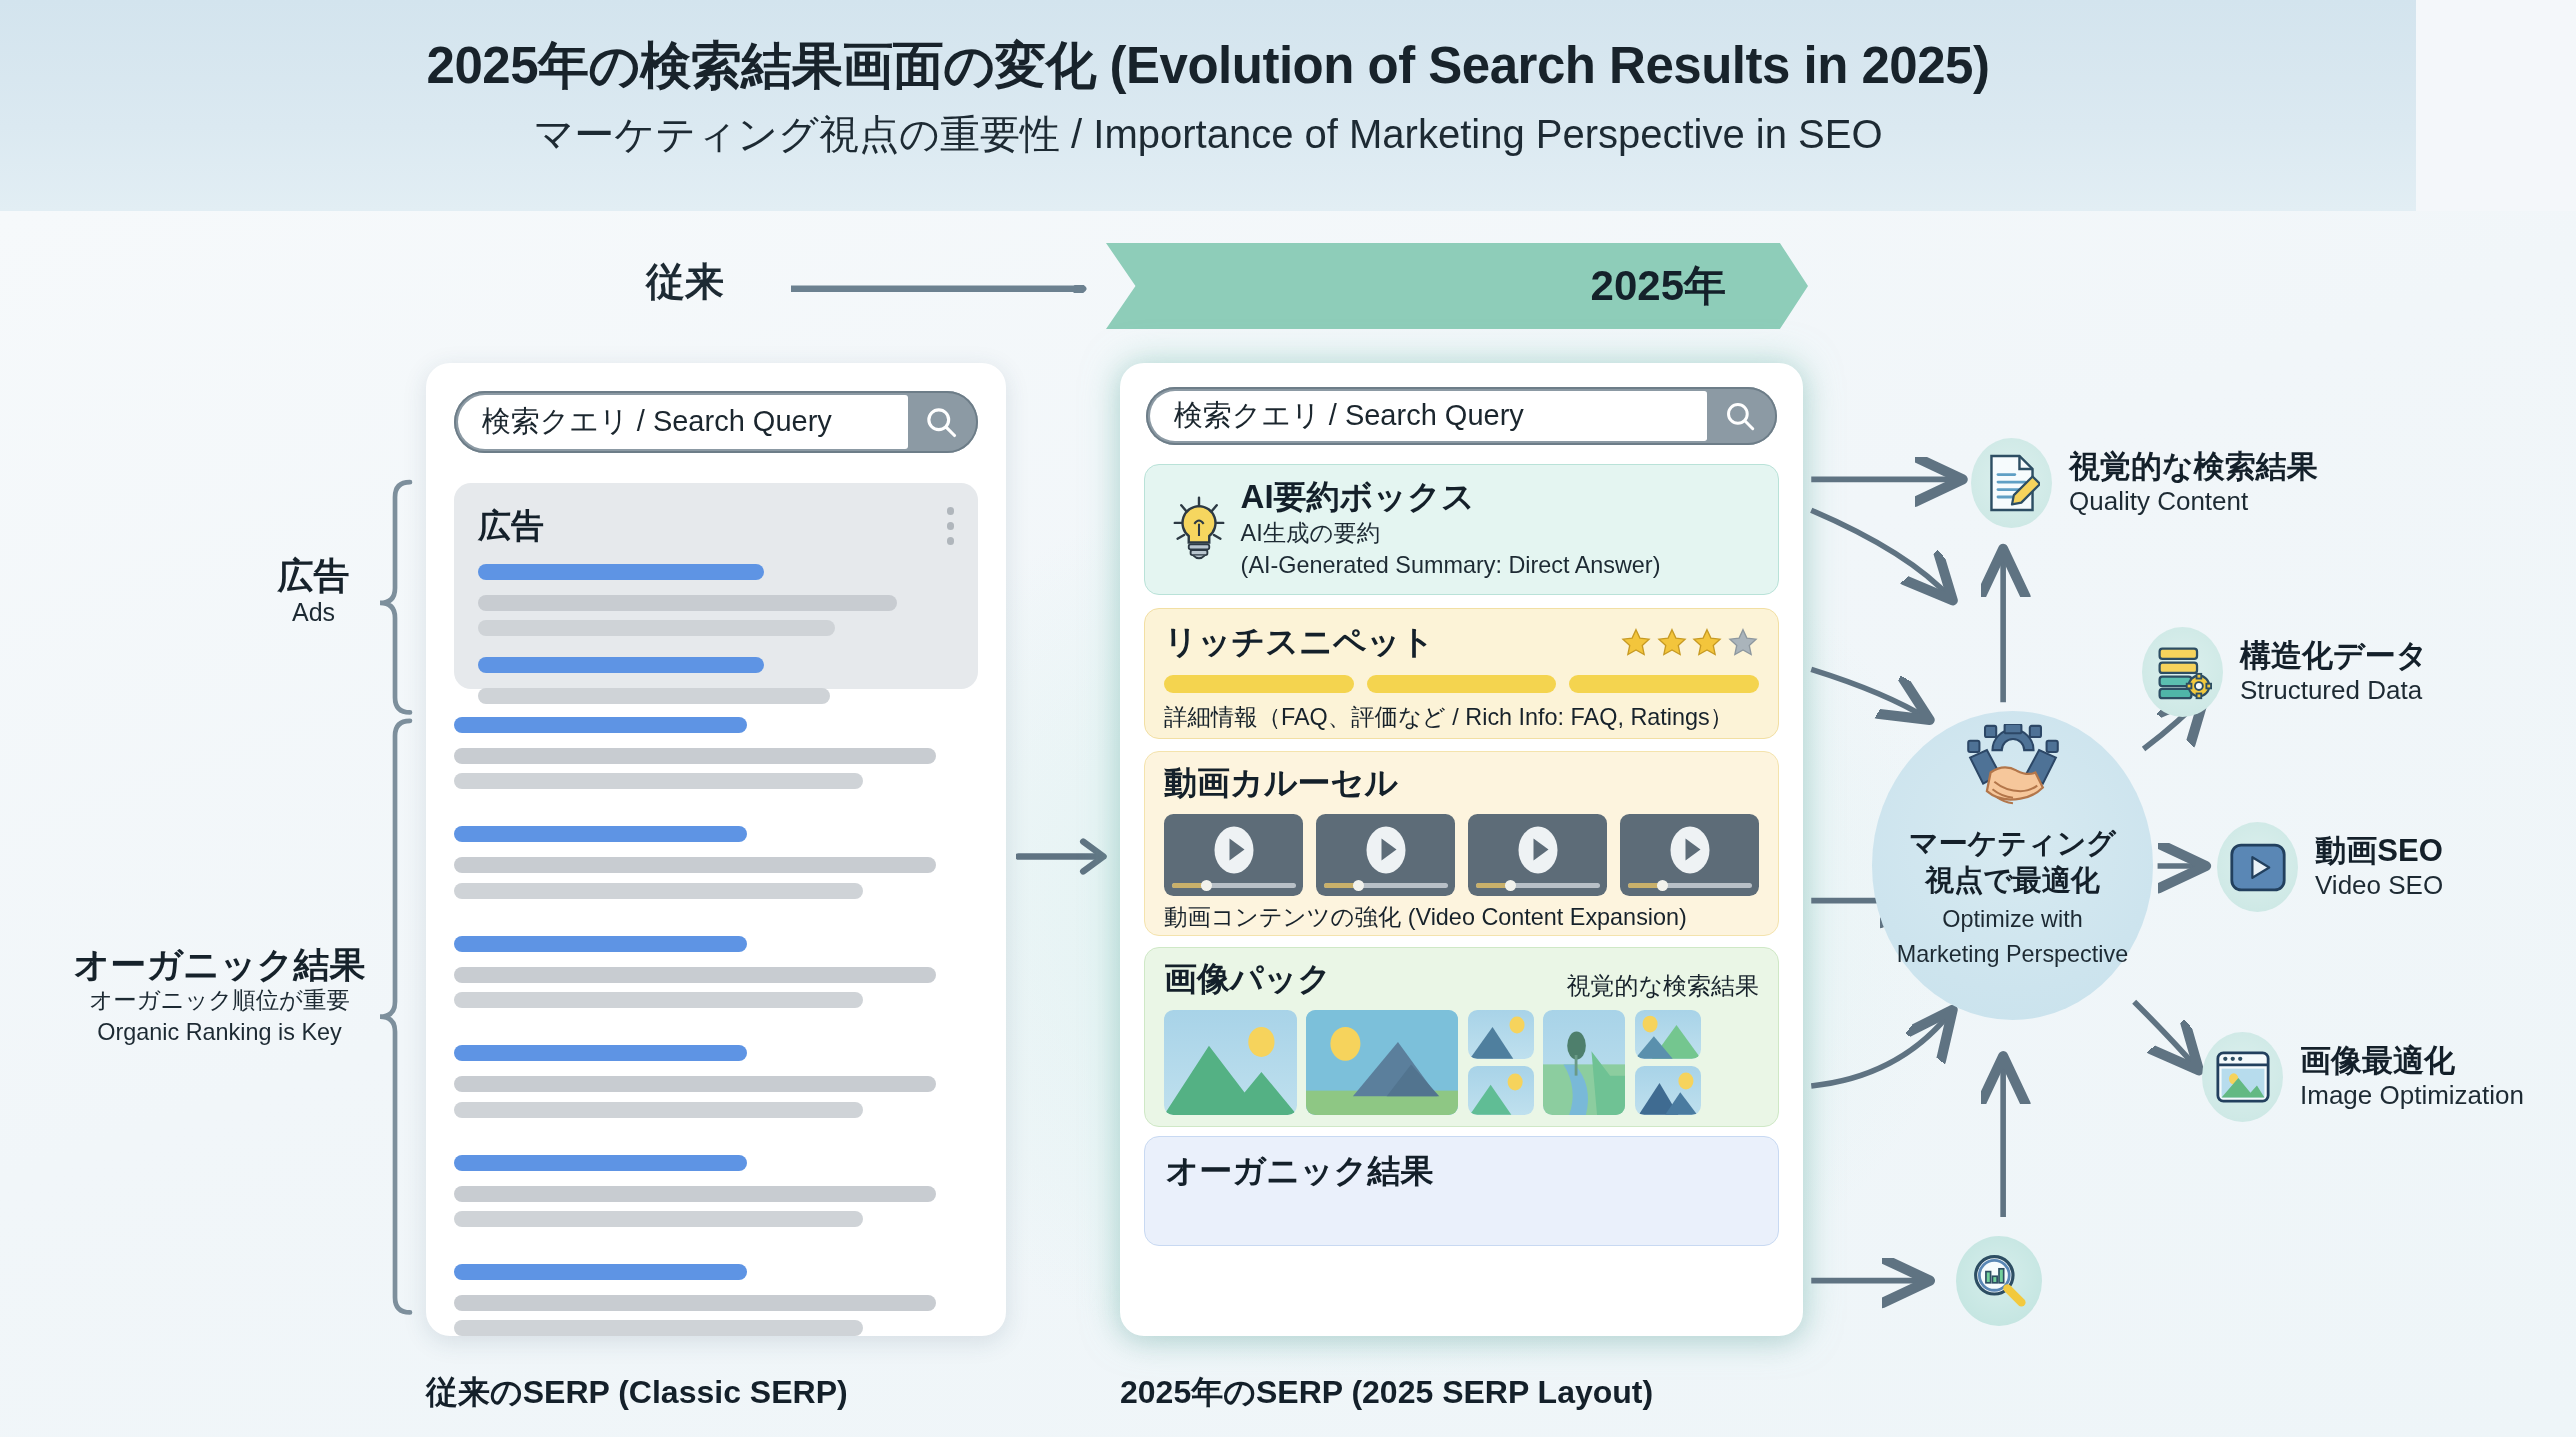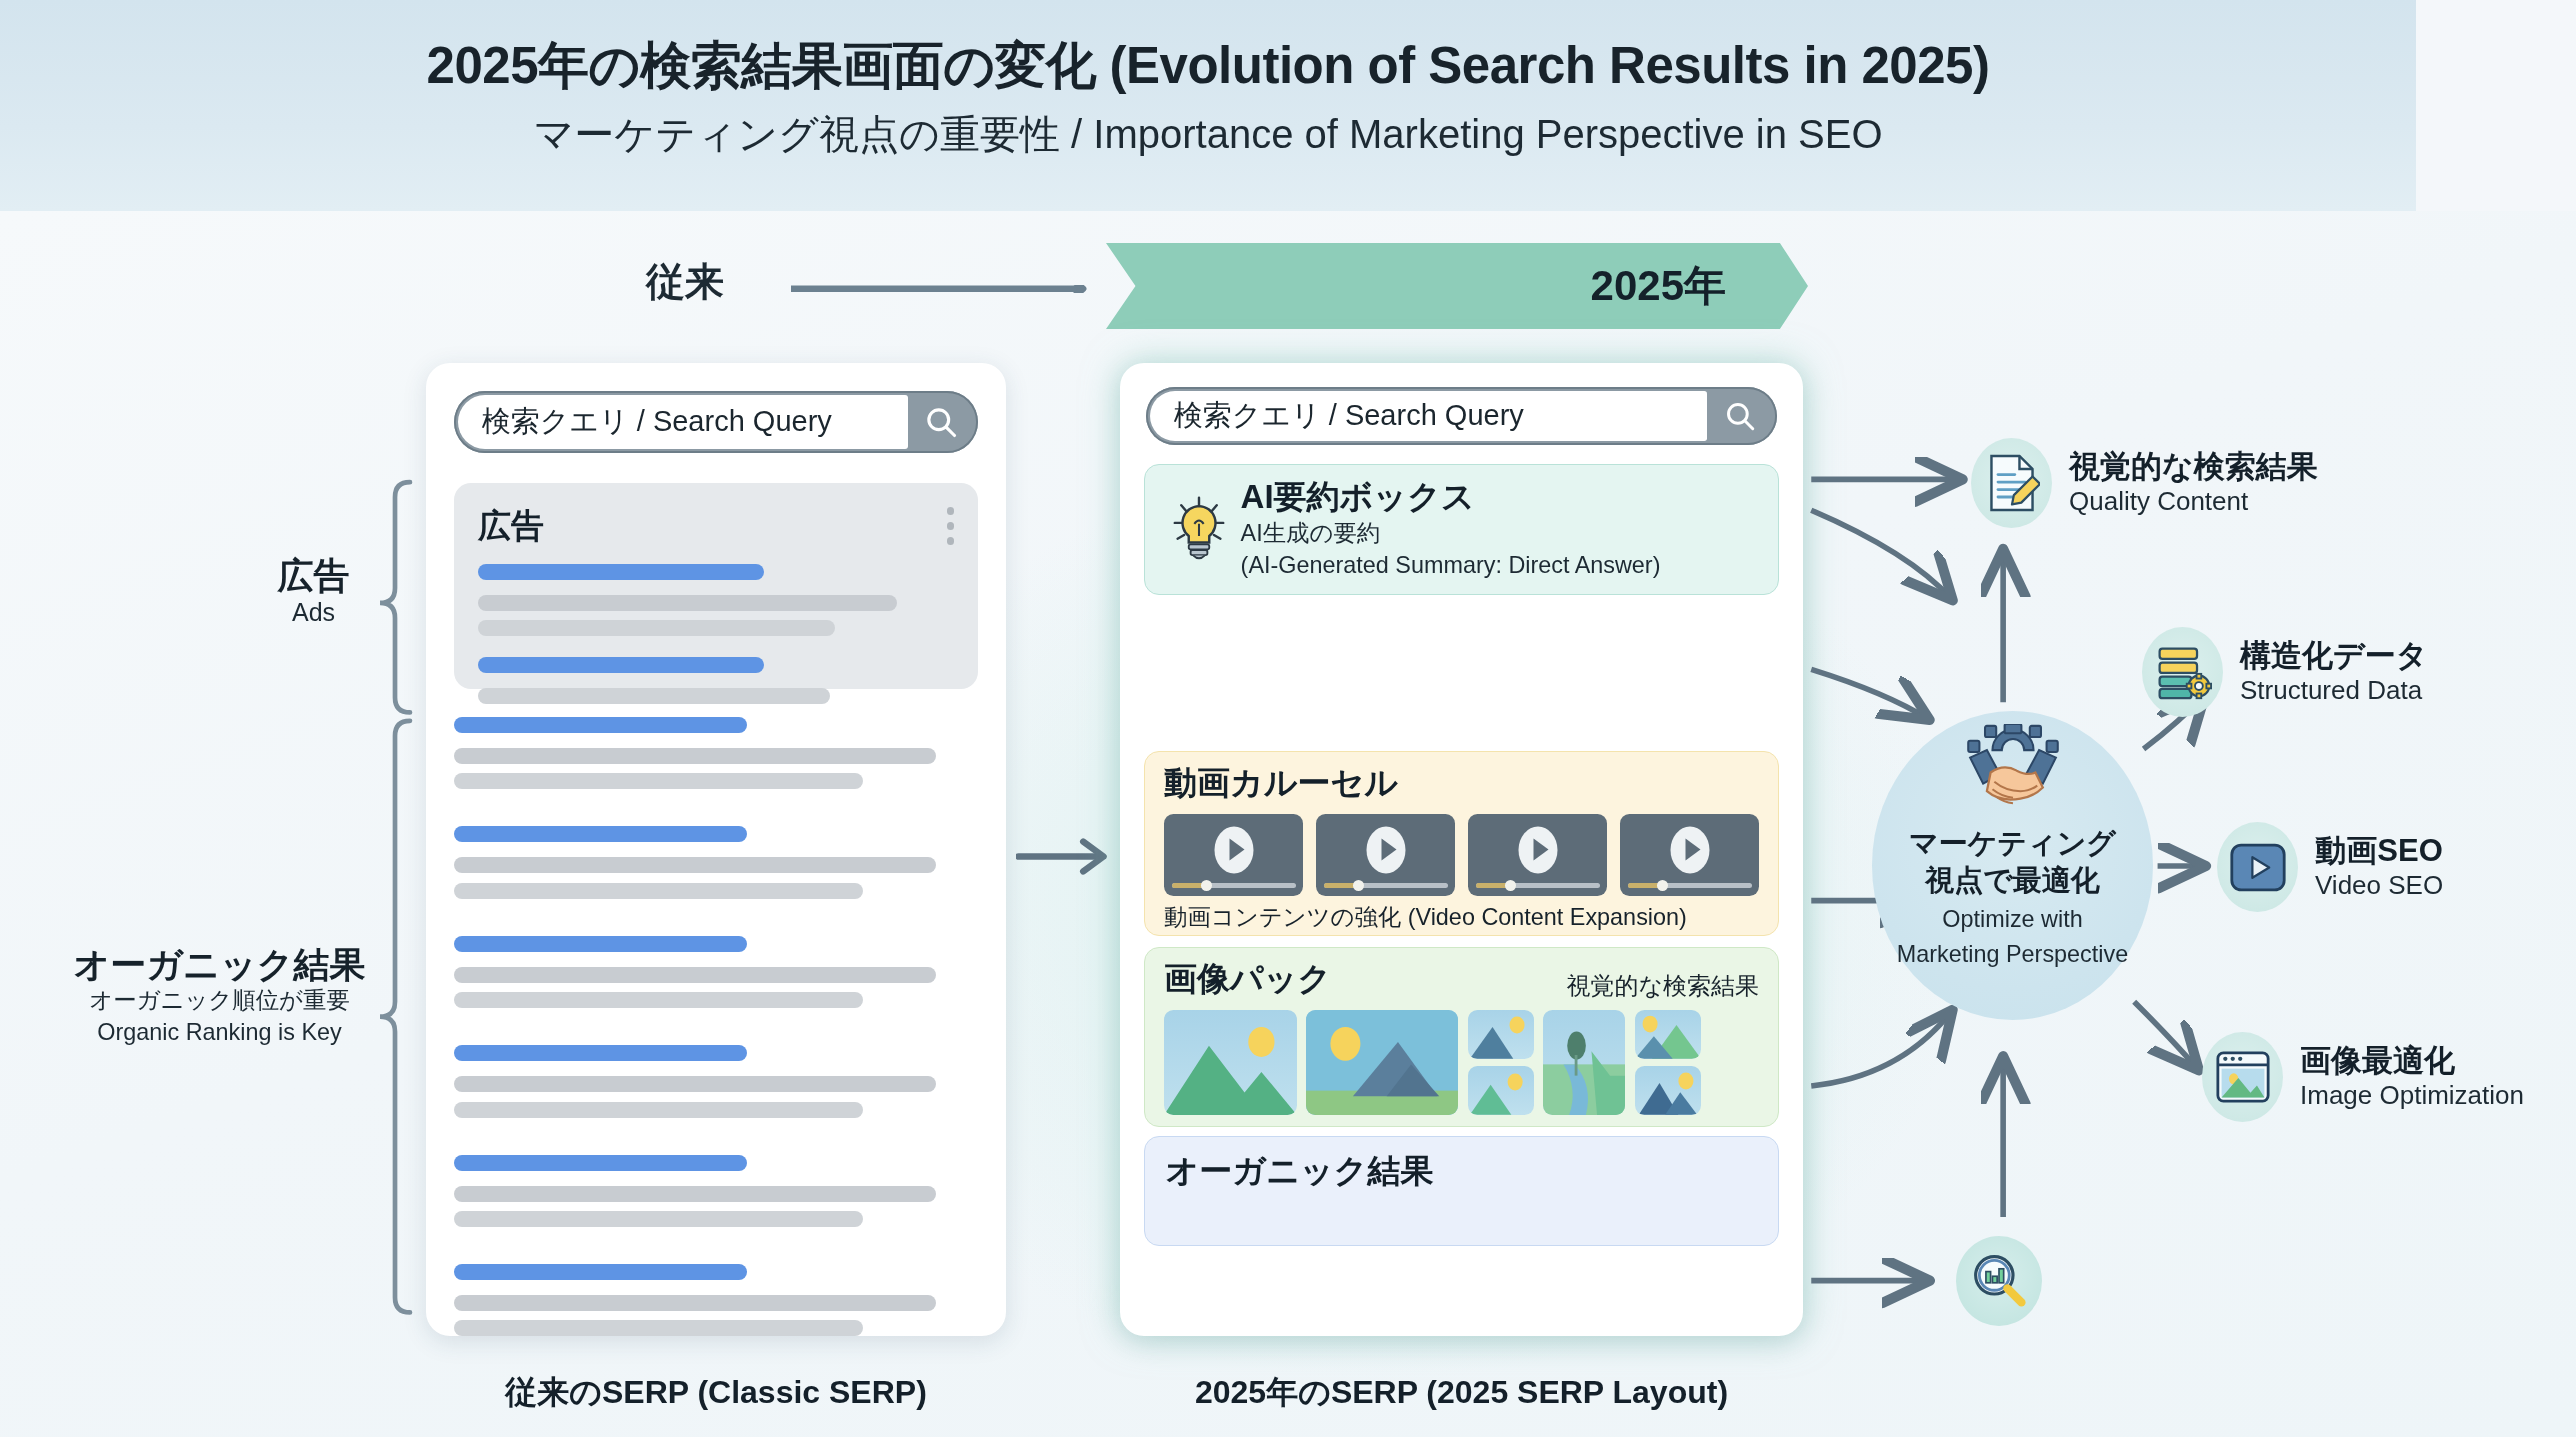--- a/index.html
+++ b/index.html
@@ -91,21 +91,21 @@
   .org-list { position: absolute; left: 28px; top: 354px; right: 28px; }
   .org-item { margin-bottom: 37px; }
   .org-item .bar:first-child { margin-top: 0; }
   .lbl-block { position: absolute; text-align: center; }
   .lbl-jp { font-size: 36px; font-weight: 700; color: #16222b; line-height: 1.1; }
   .lbl-sub { font-size: 25px; color: #1d2a33; line-height: 1.25; margin-top: 1.9px; }
   .lbl-sub.small { font-size: 23.4px; }
 
   .caption {
     position: absolute; font-size: 32px; font-weight: 700; color: #14202a;
-    text-align: center;
+    text-align: left;
   }
 
   .mid-arrow { position: absolute; left: 1016px; top: 838px; }
 
   
   .new-panel {
     position: absolute; left: 1120px; top: 363px; width: 683px; height: 973px;
     background: #ffffff; border-radius: 24px;
     box-shadow: 0 0 37px rgba(135,205,190,0.55), 0 5.6px 24px rgba(40,70,95,0.13);
   }
@@ -352,20 +352,45 @@
           <path d="M26 66 q6 6 12 0" fill="#b9c6cf" stroke="#2d3a44" stroke-width="2"></path>
         </svg>
       </div>
       <div class="txt">
         <div class="t1">AI要約ボックス</div>
         <div class="t2">AI生成の要約</div>
         <div class="t2">(AI-Generated Summary: Direct Answer)</div>
       </div>
     </div>
 
+    <div class="mod mod-rich">
+      <div class="rich-head">
+        <div class="t">リッチスニペット</div>
+        <div class="stars">
+          <svg width="32" height="32" viewBox="0 0 24 24">
+              <path d="M12 2l2.9 6.3 6.9.8-5.1 4.7 1.4 6.8L12 17.2 5.9 20.6l1.4-6.8L2.2 9.1l6.9-.8z" fill="#f3c53c" stroke="#c79a23" stroke-width="1"></path>
+            </svg>
+          <svg width="32" height="32" viewBox="0 0 24 24">
+              <path d="M12 2l2.9 6.3 6.9.8-5.1 4.7 1.4 6.8L12 17.2 5.9 20.6l1.4-6.8L2.2 9.1l6.9-.8z" fill="#f3c53c" stroke="#c79a23" stroke-width="1"></path>
+            </svg>
+          <svg width="32" height="32" viewBox="0 0 24 24">
+              <path d="M12 2l2.9 6.3 6.9.8-5.1 4.7 1.4 6.8L12 17.2 5.9 20.6l1.4-6.8L2.2 9.1l6.9-.8z" fill="#f3c53c" stroke="#c79a23" stroke-width="1"></path>
+            </svg>
+          <svg width="32" height="32" viewBox="0 0 24 24">
+              <path d="M12 2l2.9 6.3 6.9.8-5.1 4.7 1.4 6.8L12 17.2 5.9 20.6l1.4-6.8L2.2 9.1l6.9-.8z" fill="#aab4bb" stroke="#8d979e" stroke-width="1"></path>
+            </svg>
+        </div>
+      </div>
+      <div class="chips">
+          <i></i>
+          <i></i>
+          <i></i>
+        </div>
+      <div class="cap">詳細情報（FAQ、評価など / Rich Info: FAQ, Ratings）</div>
+    </div>
 
     <div class="mod mod-video">
       <div class="t">動画カルーセル</div>
       <div class="vrow">
         <div class="vthumb">
             <div class="play"></div>
             <div class="track"></div>
           </div>
         <div class="vthumb">
             <div class="play"></div>

